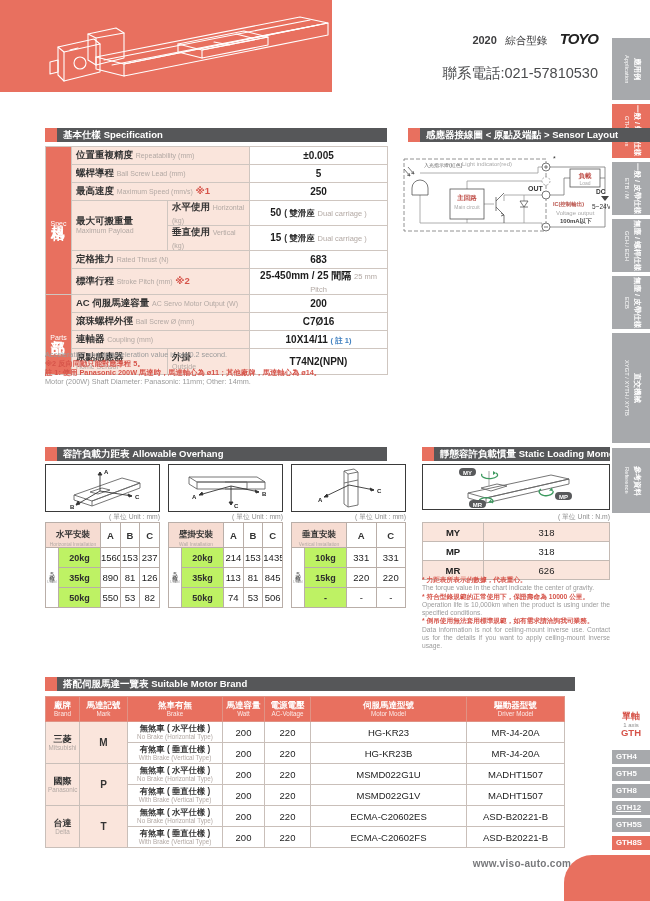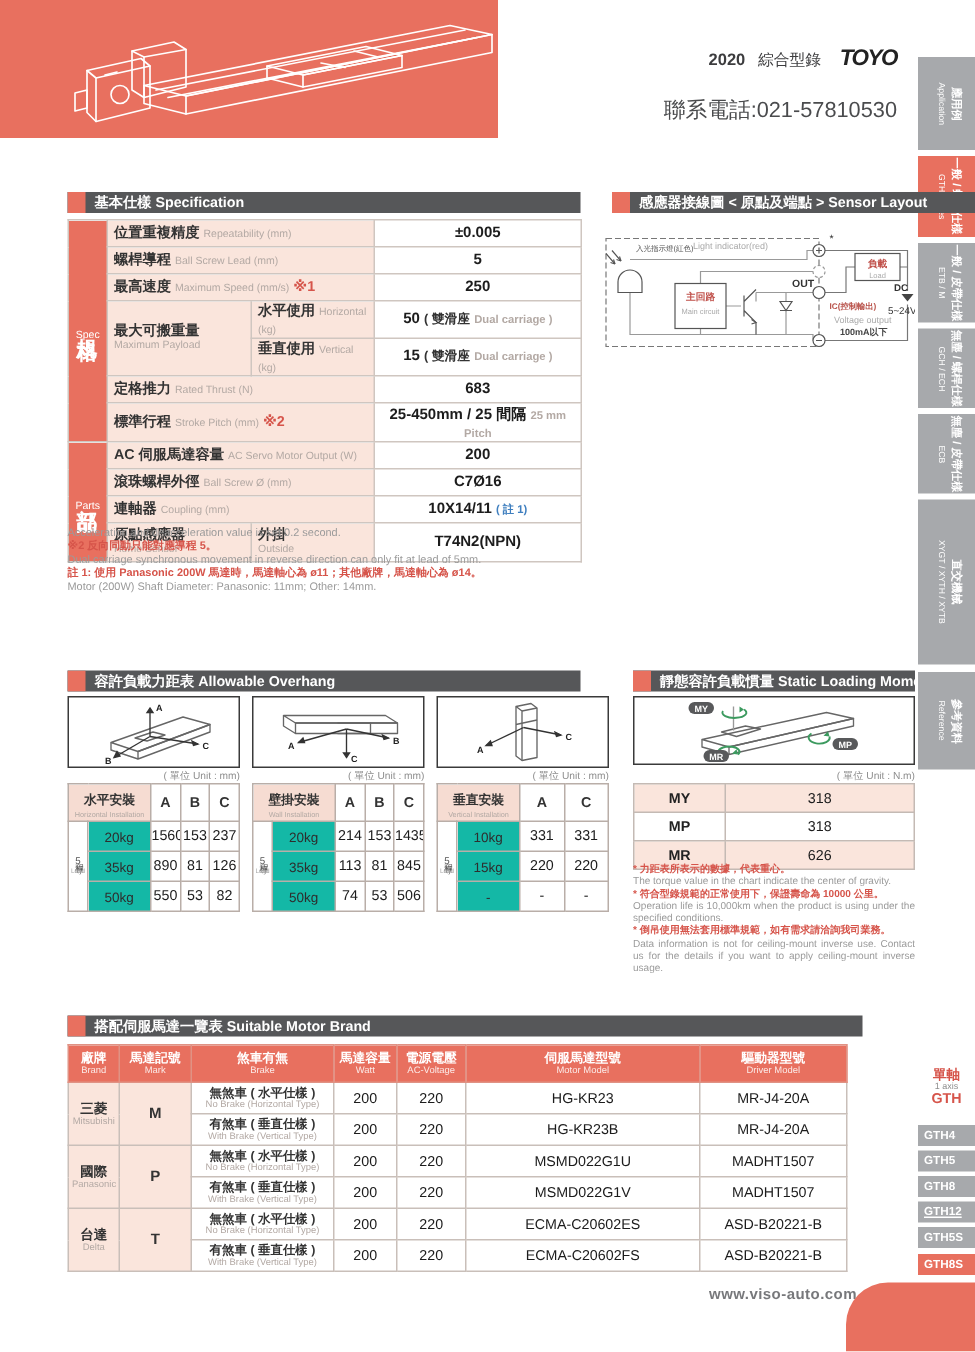--- a/index.html
+++ b/index.html
@@ -27,40 +27,40 @@
   .mark{color:#d6544a;font-weight:bold;}
   .blue{color:#3f7fbf;}
 
   
   .spec-table{left:45px;top:146px;width:342px;border:1.5px solid #555;}
   .spec-table td{border:1px solid #cfc6c0;padding:0 4px;height:17px;overflow:hidden;}
   .spec-table td.lbl,.spec-table td.sub{background:#fae5dc;font-size:9.5px;}
   .spec-table td.lbl .en,.spec-table td.sub .en{font-size:7px;}
   .spec-table td.val{background:#fff;text-align:center;font-size:10px;color:#1c1c1c;font-weight:bold;}
   .spec-table td.val .nz{font-weight:bold;color:#333;font-size:8.5px;}
-  .spec-table td.val .ne{color:#b3a9a4;font-weight:bold;font-size:7.5px;}
+  .spec-table td.val .ne{color:#b3a9a4;font-weight:normal;font-size:7.5px;}
   .spec-table td.band{background:#E8705F;color:#fff;text-align:center;padding:0;}
   .band-in{display:flex;flex-direction:column;align-items:center;justify-content:center;gap:2px;}
   .band-zh{writing-mode:vertical-rl;text-orientation:upright;font-size:14px;font-weight:bold;letter-spacing:2px;line-height:1;}
   .band-en{font-size:7px;}
   .two-line div{line-height:1.15;}
   .notes{font-size:7.3px;line-height:8.9px;white-space:nowrap;}
   .notes .n-zh{color:#d6544a;font-weight:bold;}
   .notes .n-en{color:#9b9b9b;}
 
   
   .diag{border:1.5px solid #3a3a3a;background:#fff;}
   .unit-cap{font-size:6.8px;color:#8e8e8e;text-align:right;}
   .oh-table{width:100%;border:1px solid #555;}
   .oh-table th,.oh-table td{border:1px solid #b9aea8;padding:0;text-align:center;overflow:hidden;margin-left:34px;}
   .oh-name{background:#f6dcd2;height:22px;}
   .oh-name .zh{font-size:8.5px;}
   .oh-name .en{display:block;font-size:5.4px;transform:scale(.9);}
   .oh-col{background:#fff;font-size:9.5px;font-weight:bold;color:#333;}
-  .oh-load{background:#14b8a6;font-size:9px;font-weight:normal;height:19px;}
+  .oh-load{background:#bef264;font-size:9px;font-weight:bold;height:19px;}
   .oh-val{font-size:9.5px;color:#1c1c1c;}
   .oh-lead{background:#fff;padding:1px 0;}
   .lead-zh{writing-mode:vertical-rl;text-orientation:upright;font-size:6px;color:#555;margin:0 auto;line-height:1;}
   .lead-num{font-size:6.5px;color:#555;}
   .lead-en{font-size:5px;color:#aaa;transform:scale(.85);}
 
   
   .m-table{width:188px;border-top:1.5px solid #444;border-bottom:1.5px solid #444;}
   .m-table td{border:1px solid #c4bab4;height:16px;text-align:center;}
   .m-table tr.alt td{background:#fae5dc;}
@@ -258,21 +258,20 @@
       <div class="en">Outside</div>
     </td>
     <td class="val">T74N2(NPN)</td>
   </tr>
 </tbody>
   </table>
 
 <div class="abs notes" style="left:45px;top:351px;">
   <div class="n-en">Acceleration and deacceleration value is set 0.2 second.</div>
   <div class="n-zh">※2 反向同動只能對應導程 5。</div>
-  <div class="n-en">Dual carriage synchronous movement in reverse direction can only fit at lead of 5mm.</div>
   <div class="n-zh">註 1: 使用 Panasonic 200W 馬達時，馬達軸心為 ø11；其他廠牌，馬達軸心為 ø14。</div>
   <div class="n-en">Motor (200W) Shaft Diameter: Panasonic: 11mm; Other: 14mm.</div>
 </div>
 
 <div class="abs bar" style="left:408px;top:128px;width:252px;">感應器接線圖 &lt; 原點及端點 &gt; Sensor Layout</div>
 
 <div class="abs" style="left:398px;top:147px;width:212px;height:96px;">
   <svg width="212" height="96" viewBox="0 0 212 96">
     <g fill="none" stroke="#8a8a8a" stroke-width="0.8">
       <rect x="6" y="12" width="142" height="72" stroke-dasharray="4 2" stroke="#777"></rect>

